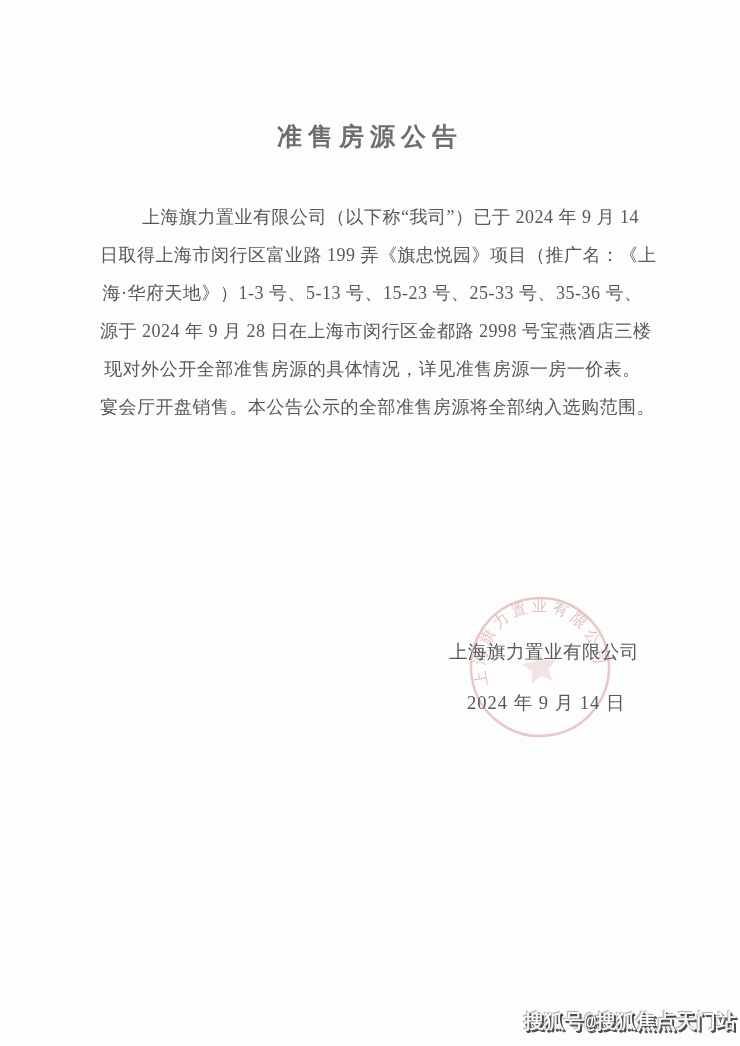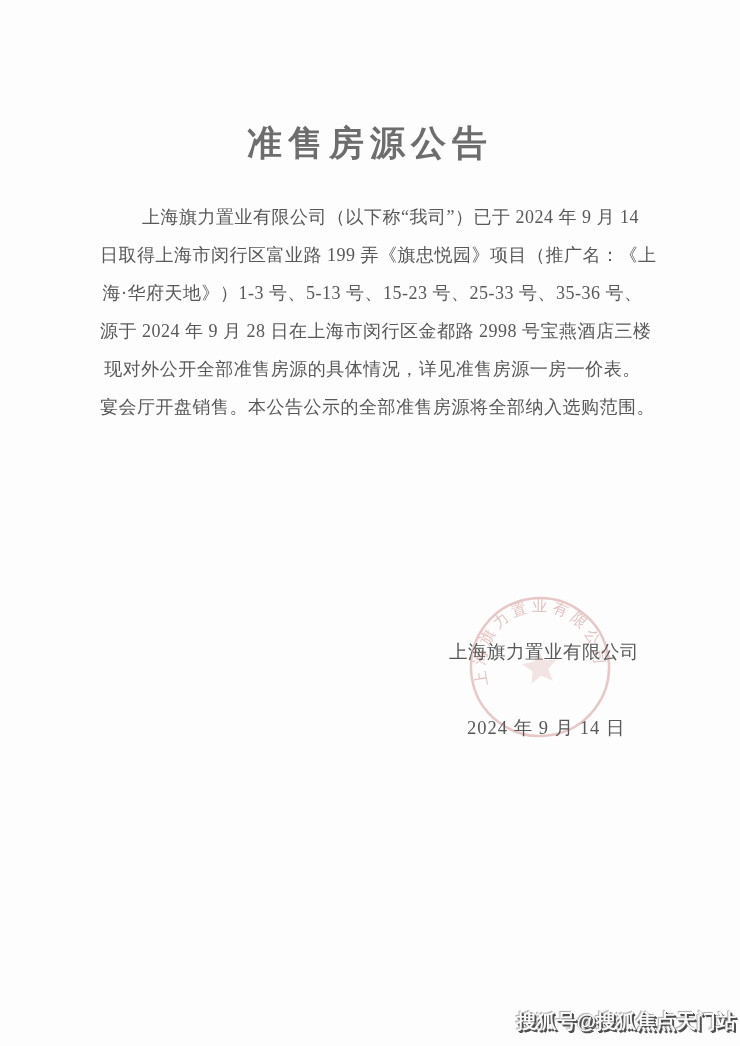--- a/index.html
+++ b/index.html
@@ -14,21 +14,21 @@
     background: #fdfdfd;
     overflow: hidden;
     font-family: "Liberation Serif", "DejaVu Serif", serif;
   }
   .doc-title {
     position: absolute;
     top: 120px;
     left: 0;
     width: 100%;
     text-align: center;
-    font-size: 35px;
+    font-size: 25px;
     font-weight: 600;
     letter-spacing: 6px;
     color: #6d6d6d;
   }
   .doc-body {
     position: absolute;
     top: 198px;
     left: 100px;
     width: 545px;
     font-size: 18px;
@@ -47,41 +47,41 @@
   .sig-company {
     position: absolute;
     top: 639px;
     left: 449px;
     font-size: 18.5px;
     letter-spacing: 0.5px;
     color: #585858;
   }
   .sig-date {
     position: absolute;
-    top: 715px;
+    top: 690px;
     left: 467px;
     font-size: 18.5px;
     letter-spacing: 1px;
     color: #585858;
   }
   .seal {
     position: absolute;
     left: 464px;
     top: 591px;
     width: 152px;
     height: 152px;
     opacity: 0.55;
     transform: rotate(-8deg);
     pointer-events: none;
   }
   .watermark {
     position: absolute;
     top: 1008px;
     right: 4px;
-    font-family: Liberation Sans, sans-serif;
+    font-family: Liberation Mono, monospace;
     font-size: 20px;
     font-weight: bold;
     letter-spacing: 0px;
     color: #f8f8f8;
     text-shadow:
       2px 2px 0 #4e4e4e,
       1px 1px 0 #5a5a5a,
       -1px -1px 1px #a8a8a8;
   }
 </style>

